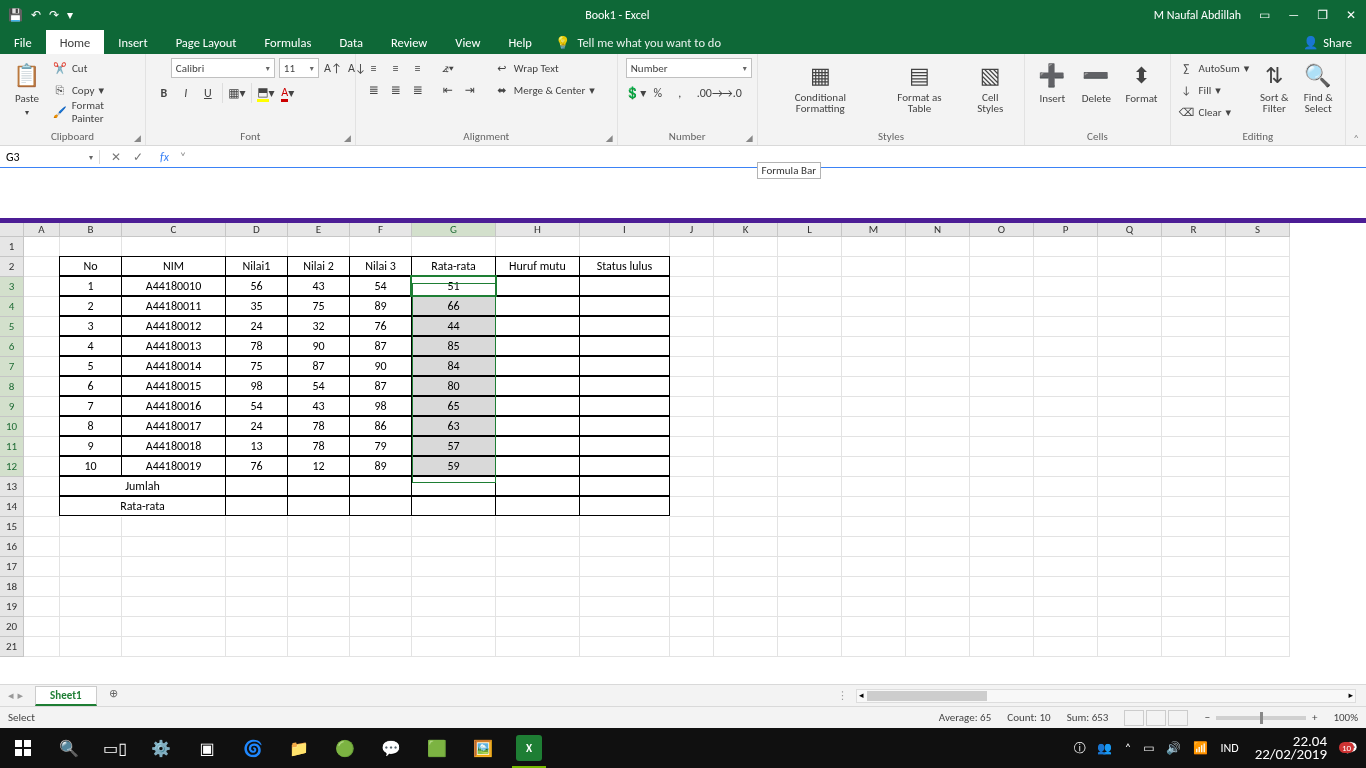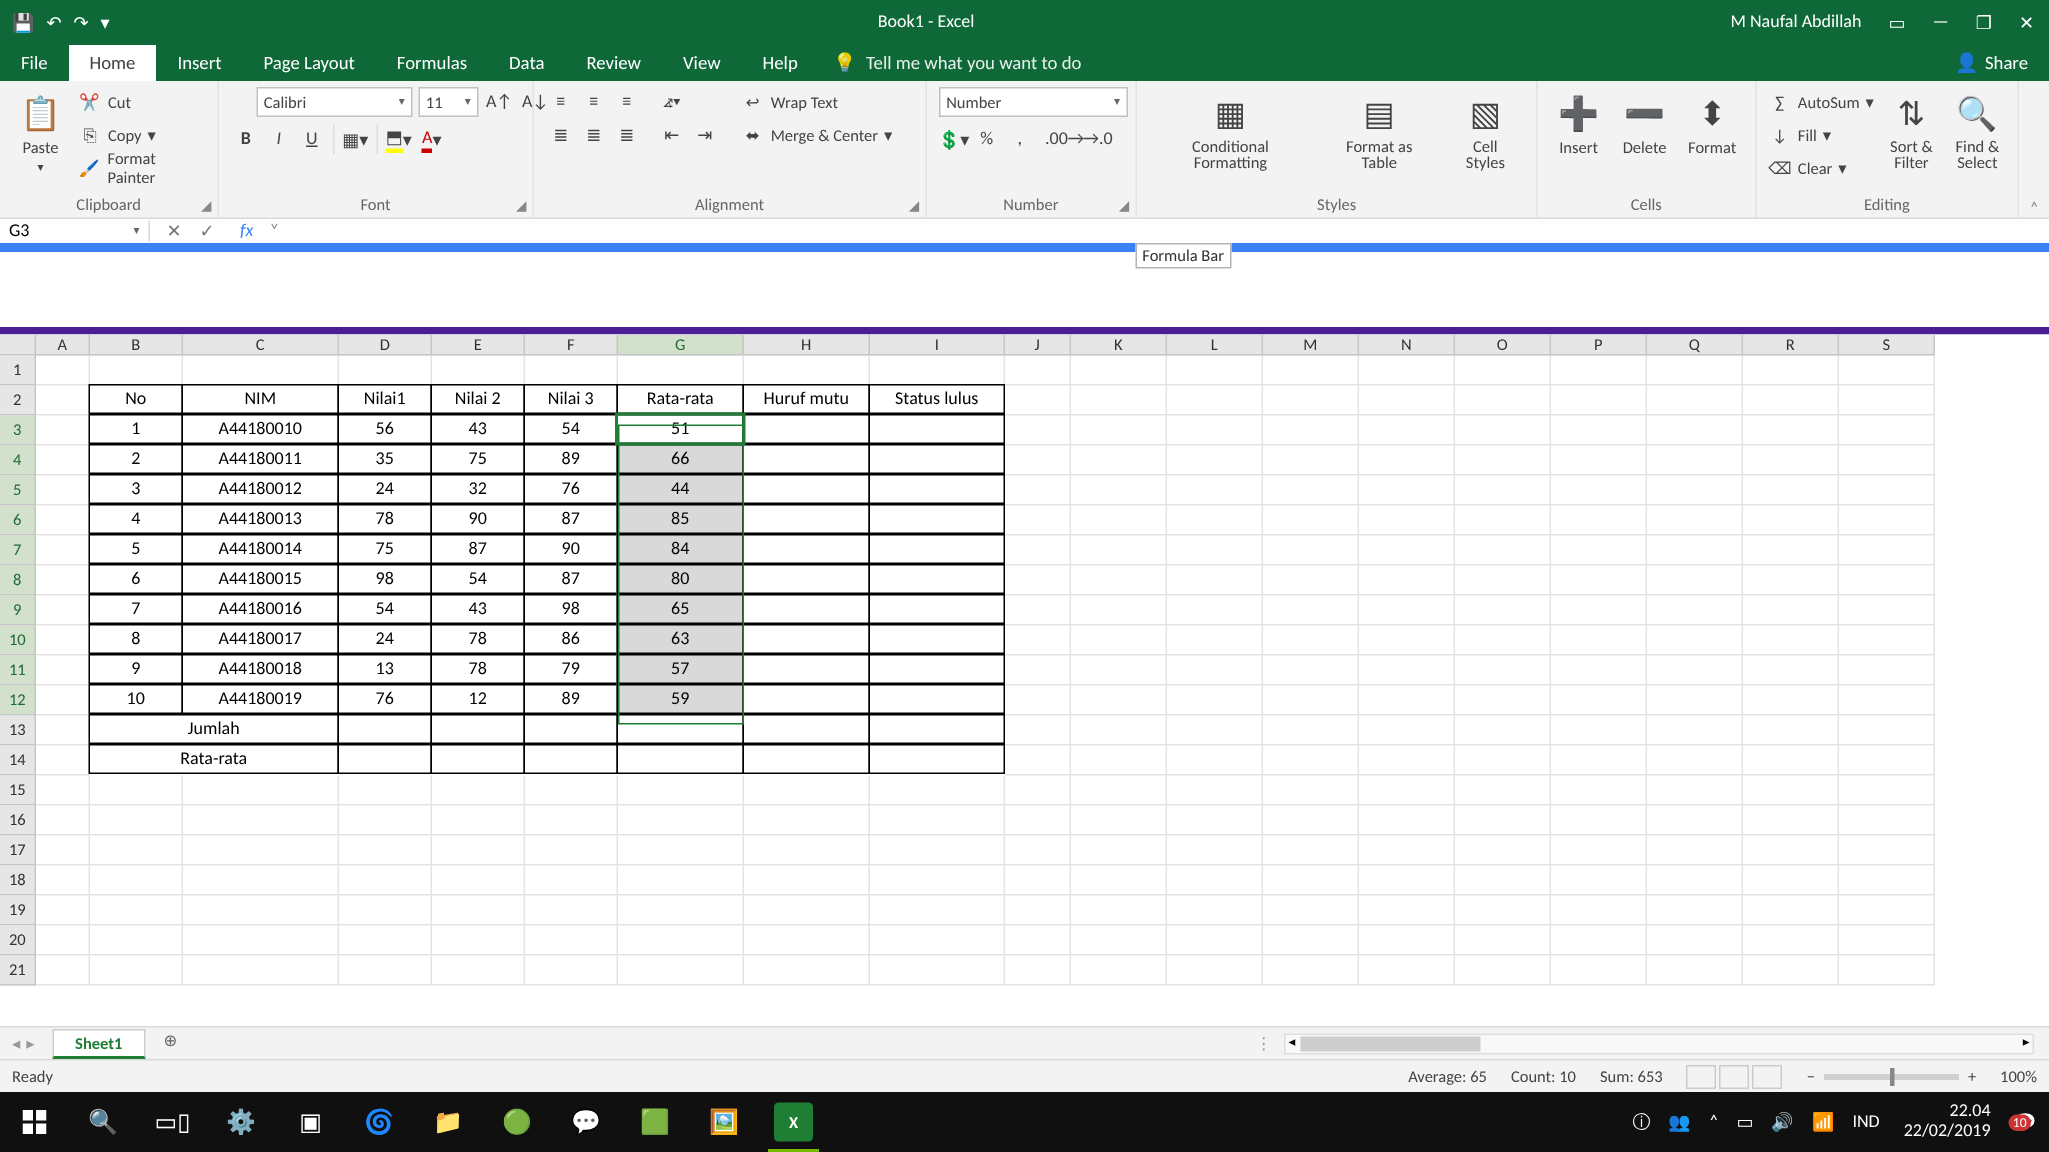--- a/index.html
+++ b/index.html
@@ -32,21 +32,21 @@
 .ico.big { width: 30px; height: 30px; font-size: 22px; }
 .small-row { display: flex; align-items: center; gap: 4px; height: 20px; cursor: pointer; }
 .stack { display: flex; flex-direction: column; gap: 2px; }
 
 .combo { height: 20px; border: 1px solid #c0c0c0; background: #fff; display: flex; align-items: center; padding: 0 4px; font-size: 11px; }
 .combo .arrow { margin-left: auto; font-size: 8px; color: #666; }
 
 .btn-square { width: 20px; height: 20px; border: 1px solid transparent; display: inline-flex; align-items: center; justify-content: center; cursor: pointer; font-size: 12px; }
 
 
-.formula-row { height: 22px; border-bottom: 6px solid #3b82f6; display: flex; align-items: center; background: #fff; font-size: 12px; }
+.formula-row { height: 22px; border-bottom: 1px solid #3b82f6; display: flex; align-items: center; background: #fff; font-size: 12px; }
 .name-box { width: 100px; border-right: 1px solid #d9d9d9; padding: 0 6px; display: flex; align-items: center; }
 .name-box .arrow { margin-left: auto; font-size: 8px; color: #666; }
 .fx-btns { display: flex; gap: 2px; padding: 0 6px; color: #777; }
 .fx-label { font-style: italic; padding: 0 6px; color: #3b82f6; }
 .formula-input { flex: 1; padding: 0 4px; }
 .formula-expand { height: 55px; border-bottom: 5px solid #4c1d95; background: #fff; position: relative; }
 .fb-tooltip { position: absolute; right: 545px; top: -6px; background: #fff; border: 1px solid #b3b3b3; padding: 1px 4px; font-size: 11px; color: #333; }
 
 
 .grid-wrap { flex: 1; overflow: hidden; position: relative; background: #fff; }
@@ -75,21 +75,21 @@
 .view-icons { display: flex; gap: 2px; }
 .view-icons span { width: 20px; height: 16px; border: 1px solid #ccc; display: inline-block; }
 .zoom { display: flex; align-items: center; gap: 6px; }
 .zoom .track { width: 90px; height: 4px; background: #d0d0d0; position: relative; }
 .zoom .track::after { content: ''; position: absolute; left: 44px; top: -4px; width: 3px; height: 12px; background: #888; }
 
 
 .taskbar { height: 40px; background: #101010; display: flex; align-items: center; color: #fff; font-size: 12px; }
 .taskbar .tb-btn { width: 46px; height: 40px; display: flex; align-items: center; justify-content: center; cursor: pointer; font-size: 16px; }
 .taskbar .tray { margin-left: auto; display: flex; align-items: center; gap: 12px; padding-right: 8px; }
-.clock { text-align: right; line-height: 13px; font-size: 12px; padding: 0 4px; }
+.clock { text-align: right; line-height: 13px; font-size: 15px; padding: 0 4px; }
 .tb-app { position: relative; }
 .tb-app.active::after { content: ''; position: absolute; bottom: 0; left: 6px; right: 6px; height: 2px; background: #76b900; }
 .ico-excel { background: #1e7e34; width: 26px; height: 26px; border-radius: 3px; color: #fff; font-size: 11px; display: flex; align-items: center; justify-content: center; font-weight: bold; }
 .badge10 { position: absolute; bottom: 2px; right: 4px; background: #c33; color: #fff; font-size: 9px; padding: 0 3px; border-radius: 7px; }
 
 svg { display: block; }
 </style>
 </head>
 <body>
 
@@ -757,21 +757,21 @@
   <div style="flex:1;"></div>
   <span style="color:#999;padding-right:8px;">⋮</span>
   <div class="hscroll-ph">
     <span style="position:absolute;left:2px;top:-1px;font-size:9px;">◂</span>
     <div class="thumb"></div>
     <span style="position:absolute;right:2px;top:-1px;font-size:9px;">▸</span>
   </div>
 </div>
 
 <div class="status-bar">
-  <span>Ready</span>
+  <span>Select</span>
   <div class="right">
     <span>Average: 65</span>
     <span>Count: 10</span>
     <span>Sum: 653</span>
     <div class="view-icons">
       <span></span>
       <span></span>
       <span></span>
     </div>
     <div class="zoom">

